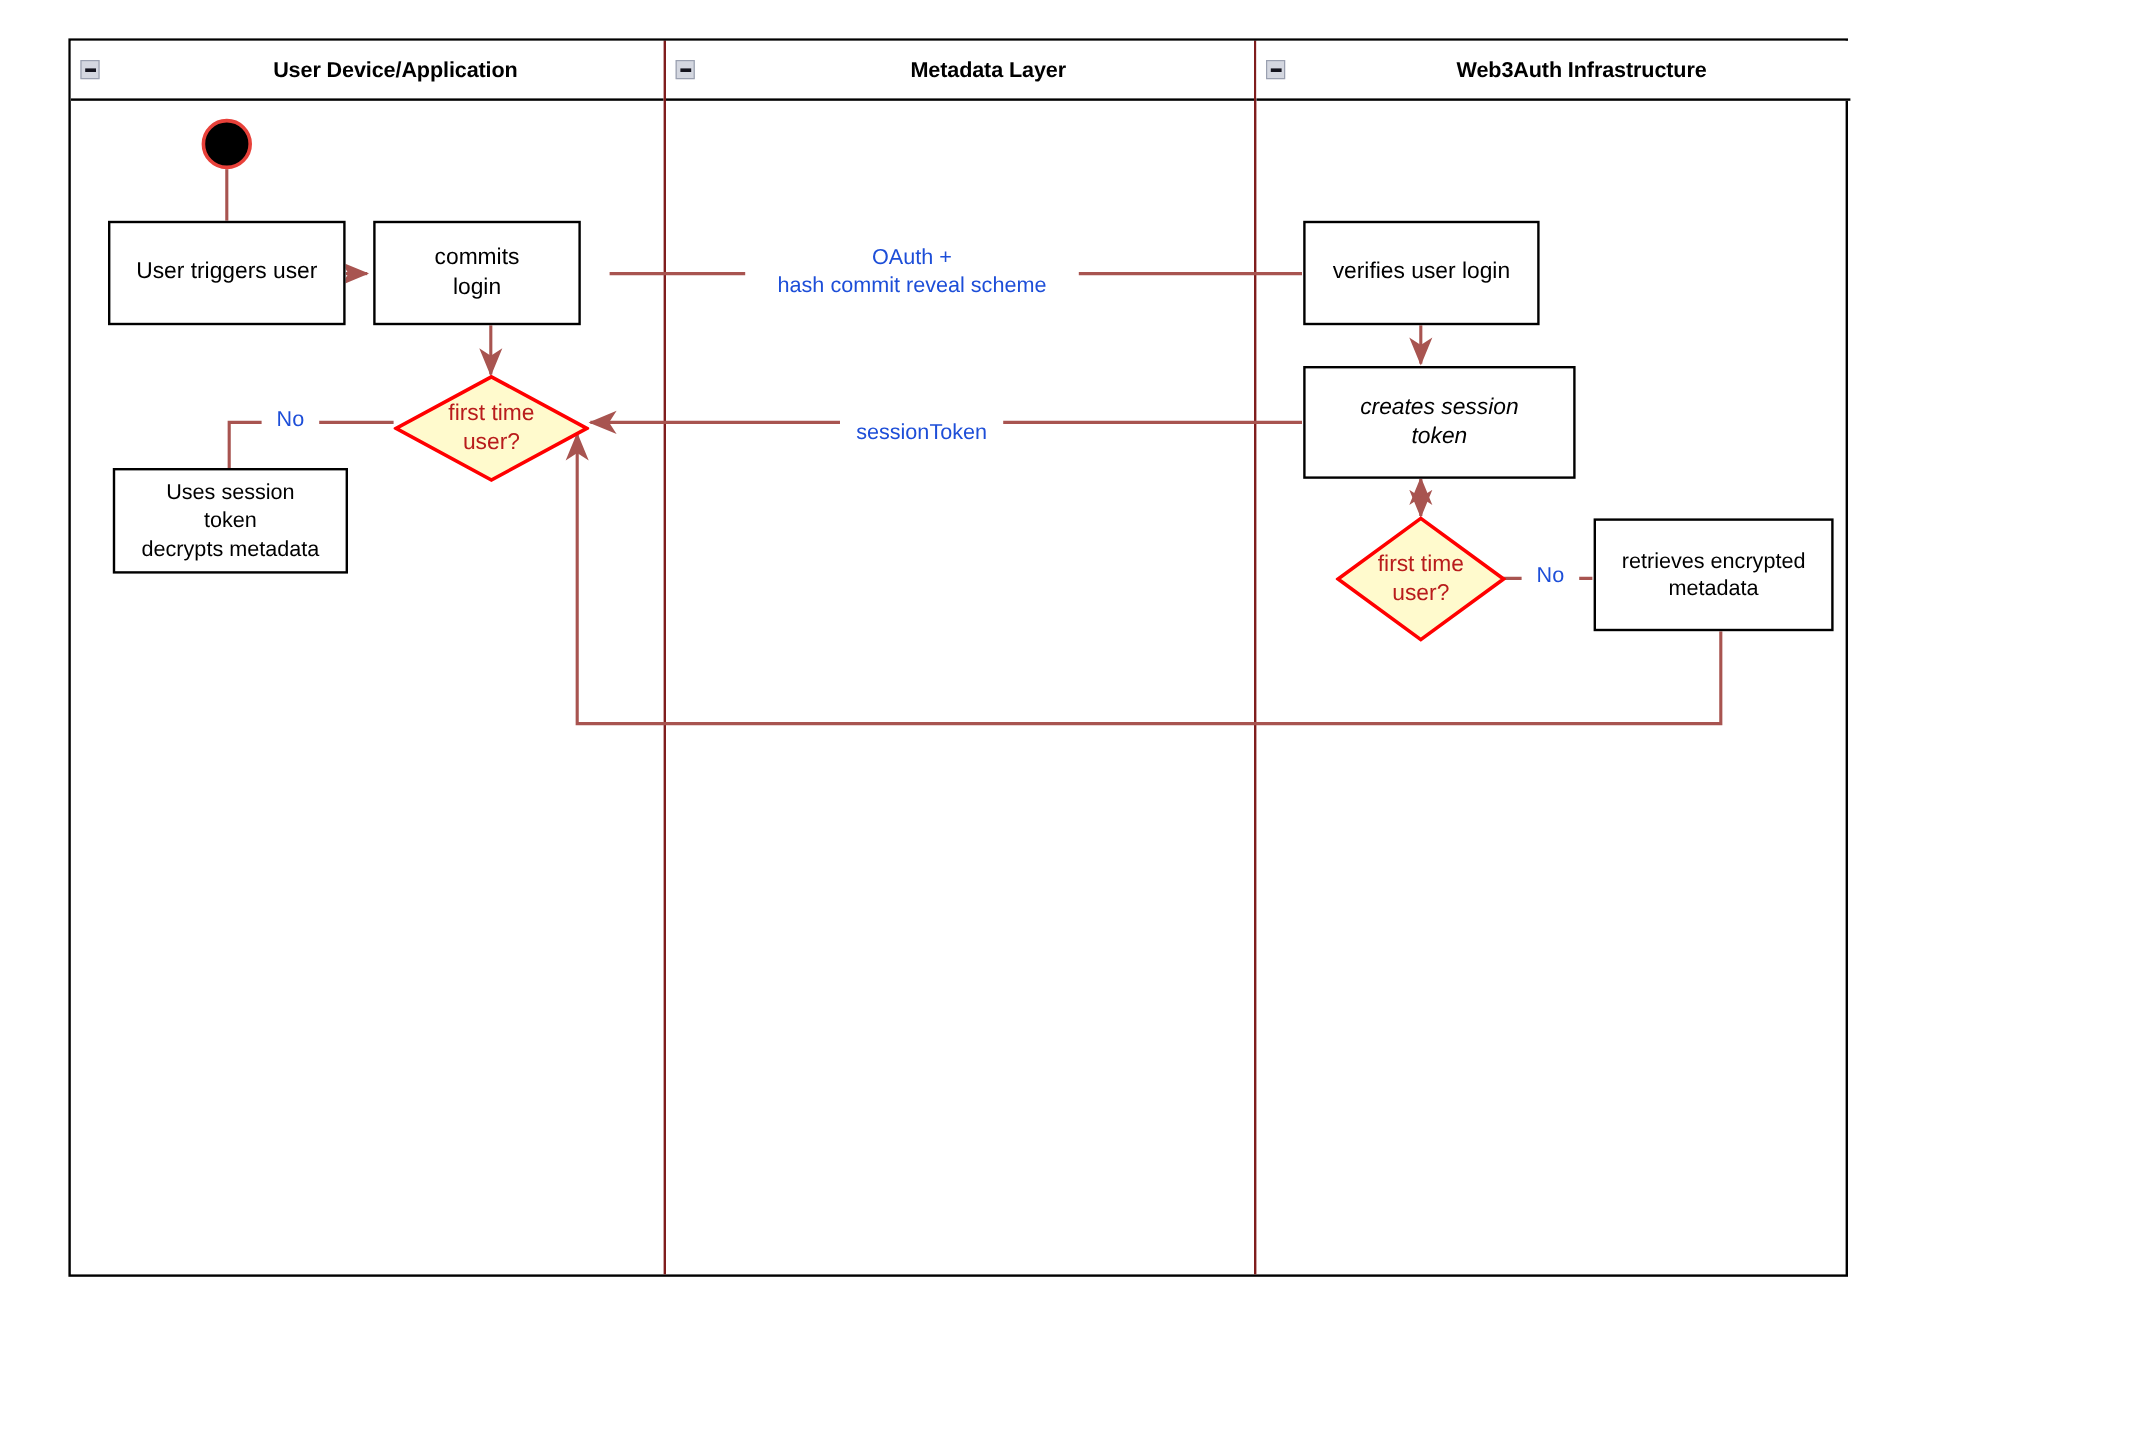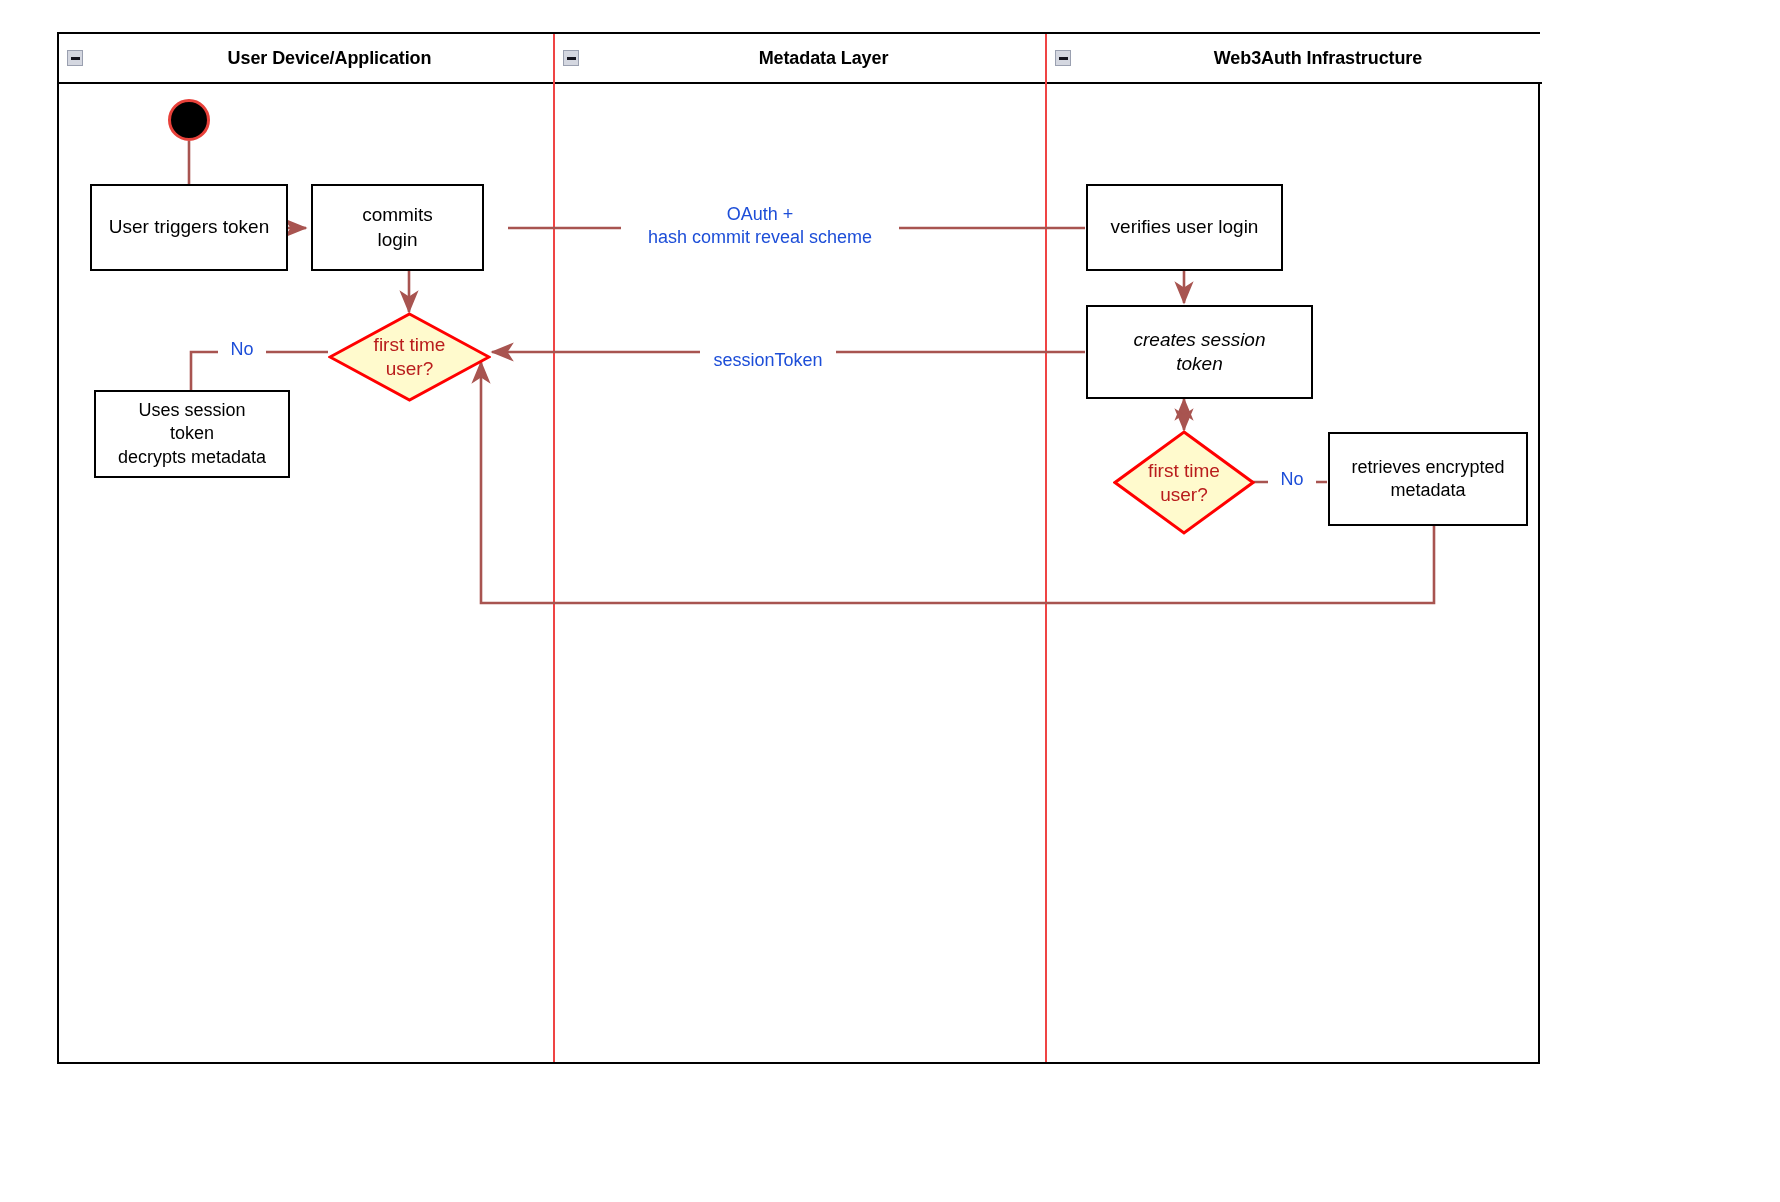--- a/index.html
+++ b/index.html
@@ -27,21 +27,21 @@
     border: 2px solid #000000;
     box-sizing: border-box;
     background: #ffffff;
   }
   .lane {
     position: absolute;
     top: 0;
     height: 100%;
     box-sizing: border-box;
   }
-  .lane + .lane { border-left: 2px solid #ef4444; }
+  .lane + .lane { border-left: 2px solid #7f1d1d; }
   .lane-header {
     position: relative;
     height: 50px;
     border-bottom: 2px solid #000000;
     box-sizing: border-box;
     background: #ffffff;
     display: flex;
     align-items: center;
     justify-content: center;
   }
@@ -224,21 +224,21 @@
       
       <path d="M1434,526 L1434,603 L481,603 L481,362" marker-end="url(#arrowEnd)"></path>
 
     </g>
   </svg>
 
   <div class="layer">
 
     <div class="start-node" style="left:168px; top:99px;"></div>
 
-    <div class="node" style="left:90px; top:184px; width:198px; height:87px;">User triggers token</div>
+    <div class="node" style="left:90px; top:184px; width:198px; height:87px;">User triggers user</div>
 
     <div class="node" style="left:311px; top:184px; width:173px; height:87px;">commits
 login</div>
 
     <div class="diamond-wrap" style="left:328px; top:312px; width:163px; height:90px;">
       <svg width="163" height="90" viewBox="0 0 163 90">
         <polygon points="81.5,2 161,45 81.5,88 2,45" fill="#fffacd" stroke="#ff0000" stroke-width="3"></polygon>
       </svg>
       <div class="diamond-label">first time
 user?</div>

